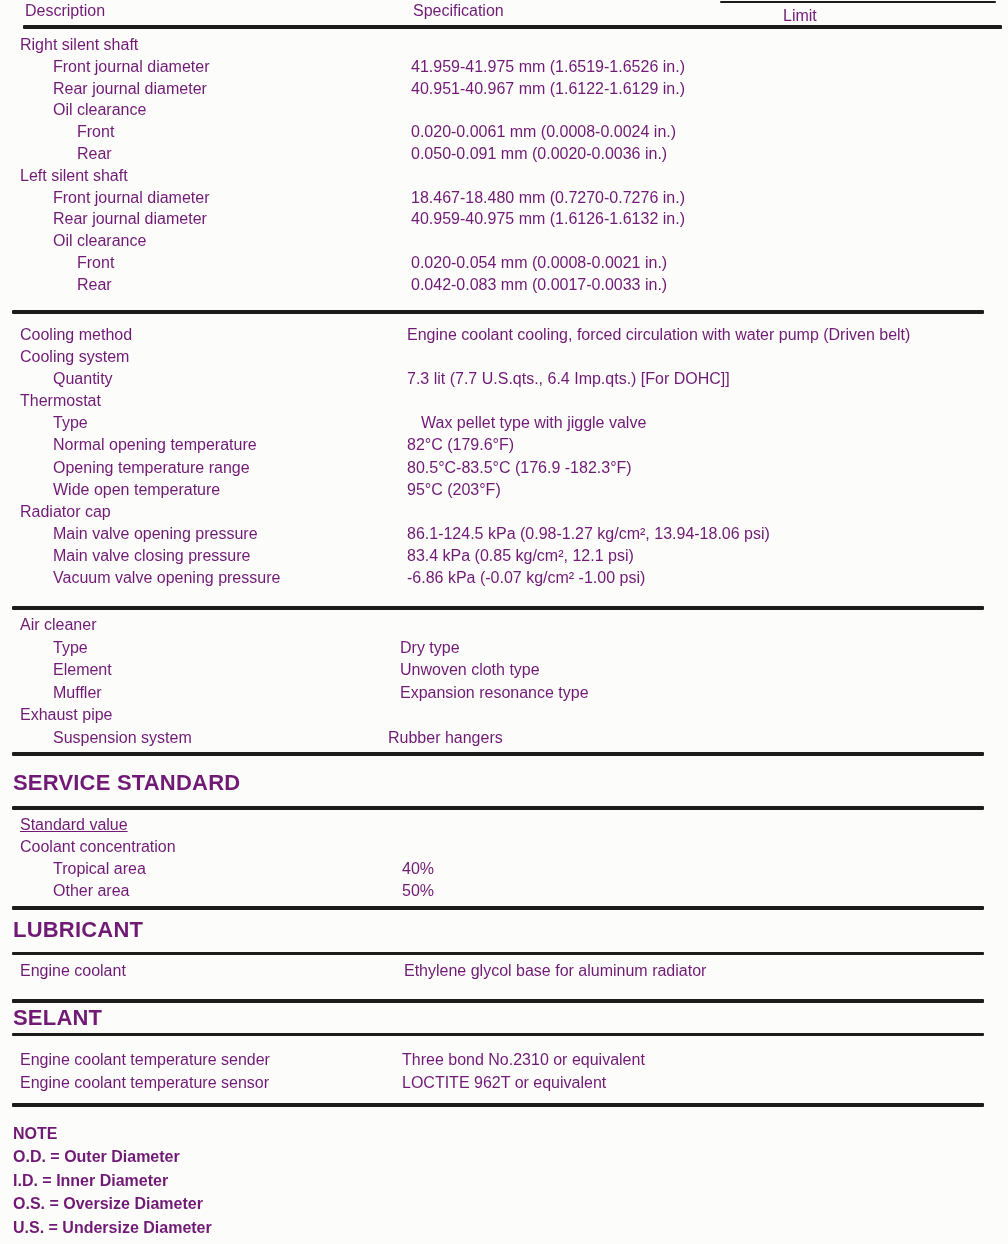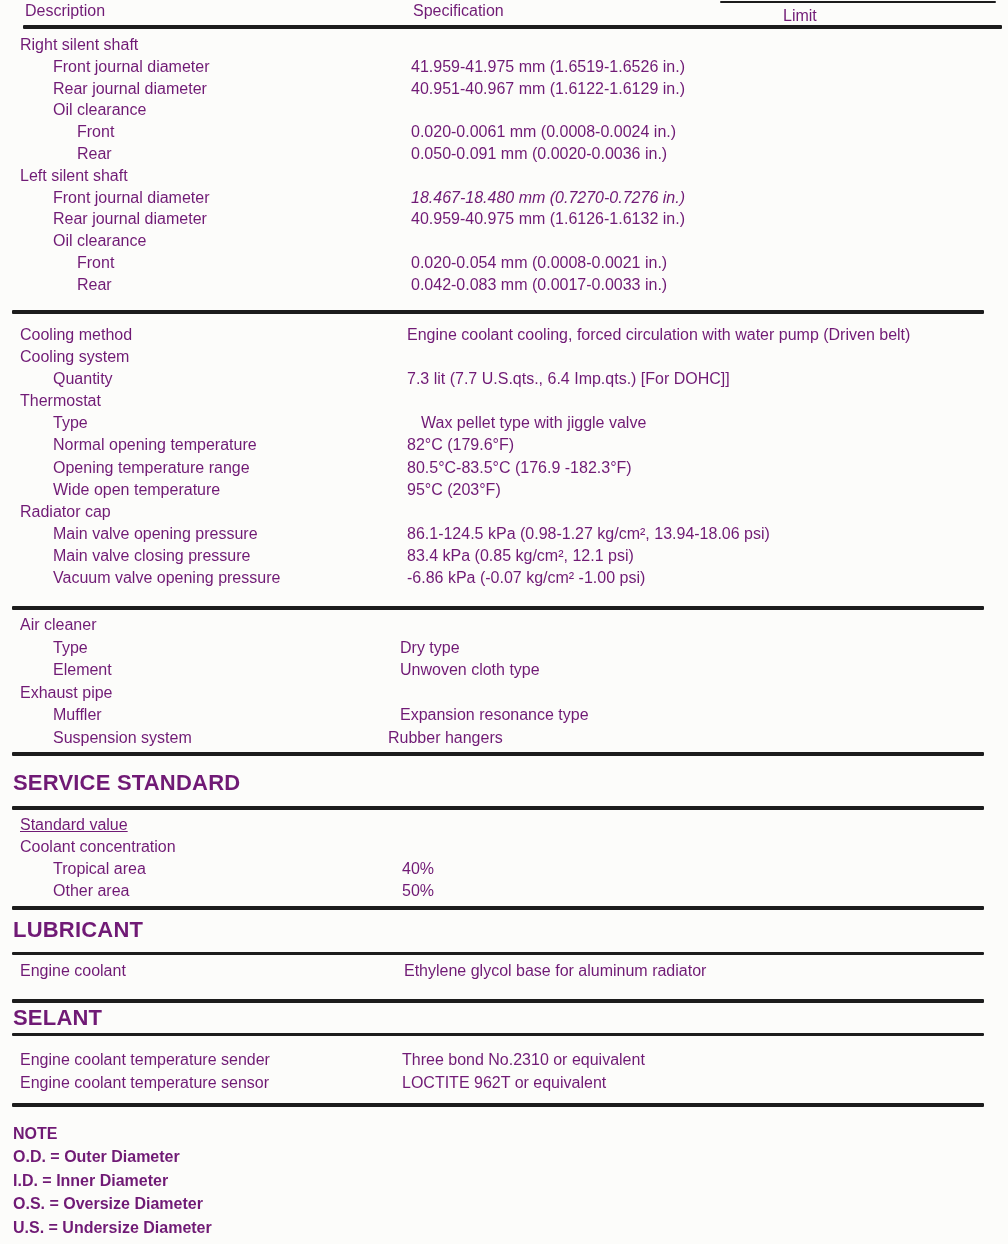--- a/index.html
+++ b/index.html
@@ -80,21 +80,21 @@
         </div>
         <div class="specrow" style="height: 21.8px;">
           <span class="lbl" style="left: 77px;">Rear</span>
           <span class="spec" style="left: 411px;">0.050-0.091 mm (0.0020-0.0036 in.)</span>
         </div>
         <div class="specrow" style="height: 21.8px;">
           <span class="lbl" style="left: 20px;">Left silent shaft</span>
         </div>
         <div class="specrow" style="height: 21.8px;">
           <span class="lbl" style="left: 53px;">Front journal diameter</span>
-          <span class="spec" style="left: 411px; font-style: italic;">18.467-18.480 mm (0.7270-0.7276 in.)</span>
+          <span class="spec" style="left: 411px;">18.467-18.480 mm (0.7270-0.7276 in.)</span>
         </div>
         <div class="specrow" style="height: 21.8px;">
           <span class="lbl" style="left: 53px;">Rear journal diameter</span>
           <span class="spec" style="left: 411px; text-align: center;">40.959-40.975 mm (1.6126-1.6132 in.)</span>
         </div>
         <div class="specrow" style="height: 21.8px;">
           <span class="lbl" style="left: 53px;">Oil clearance</span>
         </div>
         <div class="specrow" style="height: 21.8px;">
           <span class="lbl" style="left: 77px;">Front</span>
@@ -158,25 +158,25 @@
         </div>
         <div class="specrow" style="height: 22.6px;">
           <span class="lbl" style="left: 53px;">Type</span>
           <span class="spec" style="left: 400px;">Dry type</span>
         </div>
         <div class="specrow" style="height: 22.6px;">
           <span class="lbl" style="left: 53px;">Element</span>
           <span class="spec" style="left: 400px;">Unwoven cloth type</span>
         </div>
         <div class="specrow" style="height: 22.6px;">
-          <span class="lbl" style="left: 20px;">Exhaust pipe</span>
-        </div>
-        <div class="specrow" style="height: 22.6px;">
           <span class="lbl" style="left: 53px;">Muffler</span>
           <span class="spec" style="left: 400px;">Expansion resonance type</span>
+        </div>
+        <div class="specrow" style="height: 22.6px;">
+          <span class="lbl" style="left: 20px;">Exhaust pipe</span>
         </div>
         <div class="specrow" style="height: 22.6px;">
           <span class="lbl" style="left: 53px;">Suspension system</span>
           <span class="spec" style="left: 388px; text-align: right;">Rubber hangers</span>
         </div>
       </div>
       <div class="heading" style="top: 770px;">SERVICE STANDARD</div>
       <div class="block" style="top: 816px;">
         <div class="specrow" style="height: 22px;">
           <span class="lbl" style="left: 20px; text-decoration: underline;">Standard value</span>

